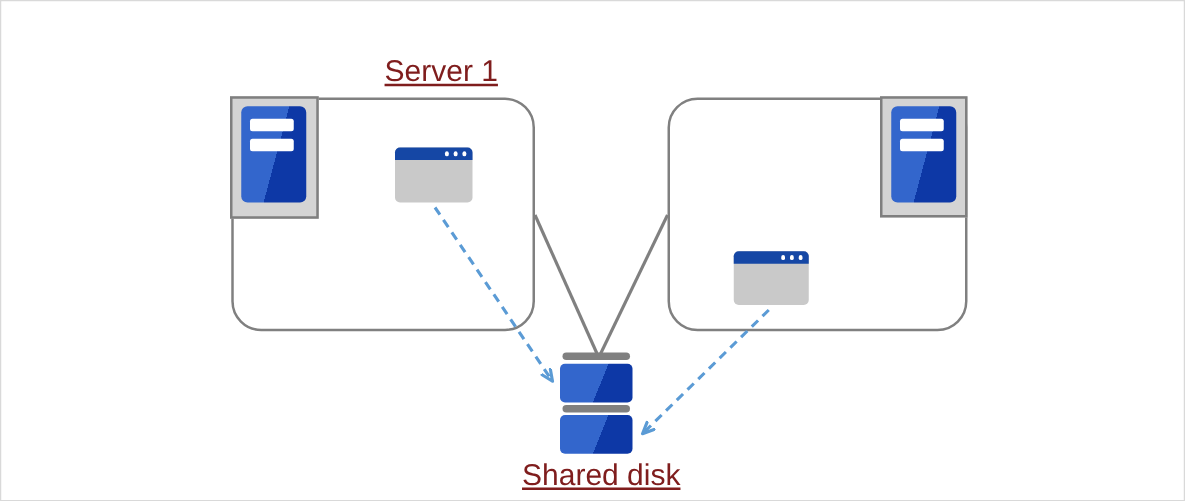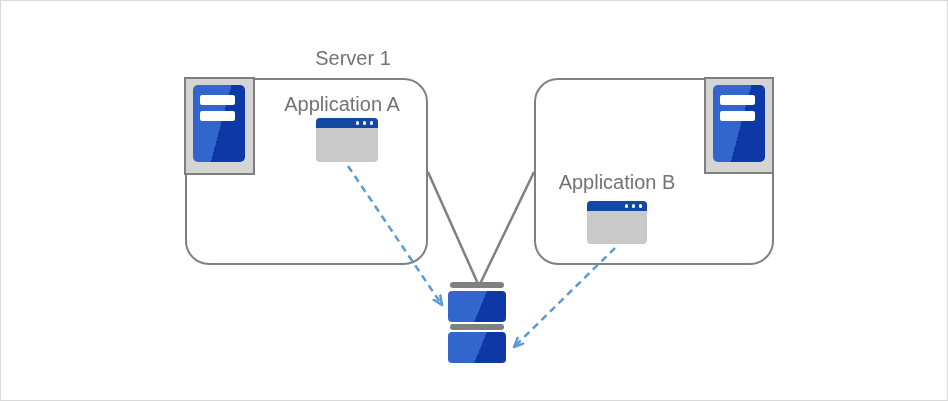--- a/index.html
+++ b/index.html
@@ -2,22 +2,22 @@
 <html><head>
 <meta charset="utf-8">
 <style>
   html,body { margin:0; padding:0; background:#ffffff; }
   .canvas {
     position:relative; width:948px; height:401px; box-sizing:border-box;
     background:#ffffff; border:1px solid #D9D9D9; overflow:hidden;
     font-family:"Liberation Sans", sans-serif;
   }
   .lbl {
-    position:absolute; font-size:20px; line-height:24px; color:#737373;
-    text-align:center; white-space:nowrap;
+    position:absolute; font-size:24px; line-height:24px; color:#7f1d1d;
+    text-align:center; white-space:nowrap;text-decoration:underline;
   }
   #lbl-server1 { left:272px; top:45px;  width:160px; }
   #lbl-server2 { left:535px; top:45px;  width:160px; }
   #lbl-appA    { left:261px; top:91px;  width:160px; }
   #lbl-appB    { left:536px; top:169px; width:160px; }
   #lbl-disk    { left:400px; top:368px; width:160px; }
 
   .box {
     position:absolute; box-sizing:border-box; background:#ffffff;
     border:2.5px solid #808080; border-radius:24px;
@@ -97,38 +97,37 @@
       <div class="slot slot2"></div>
     </div>
   </div>
   <div class="frame" id="frame-s2">
     <div class="tower">
       <div class="slot slot1"></div>
       <div class="slot slot2"></div>
     </div>
   </div>
 
-  <div class="lbl" id="lbl-appA">Application A</div>
   <div class="window" id="win-a">
     <div class="titlebar">
       <span class="dot dot1"></span>
       <span class="dot dot2"></span>
       <span class="dot dot3"></span>
     </div>
   </div>
 
-  <div class="lbl" id="lbl-appB">Application B</div>
   <div class="window" id="win-b">
     <div class="titlebar">
       <span class="dot dot1"></span>
       <span class="dot dot2"></span>
       <span class="dot dot3"></span>
     </div>
   </div>
 
   <div class="disk">
     <div class="disk-bar bar1"></div>
     <div class="disk-body body1"></div>
     <div class="disk-bar bar2"></div>
     <div class="disk-body body2"></div>
   </div>
+  <div class="lbl" id="lbl-disk">Shared disk</div>
 
 </div>
 
 </body></html>

